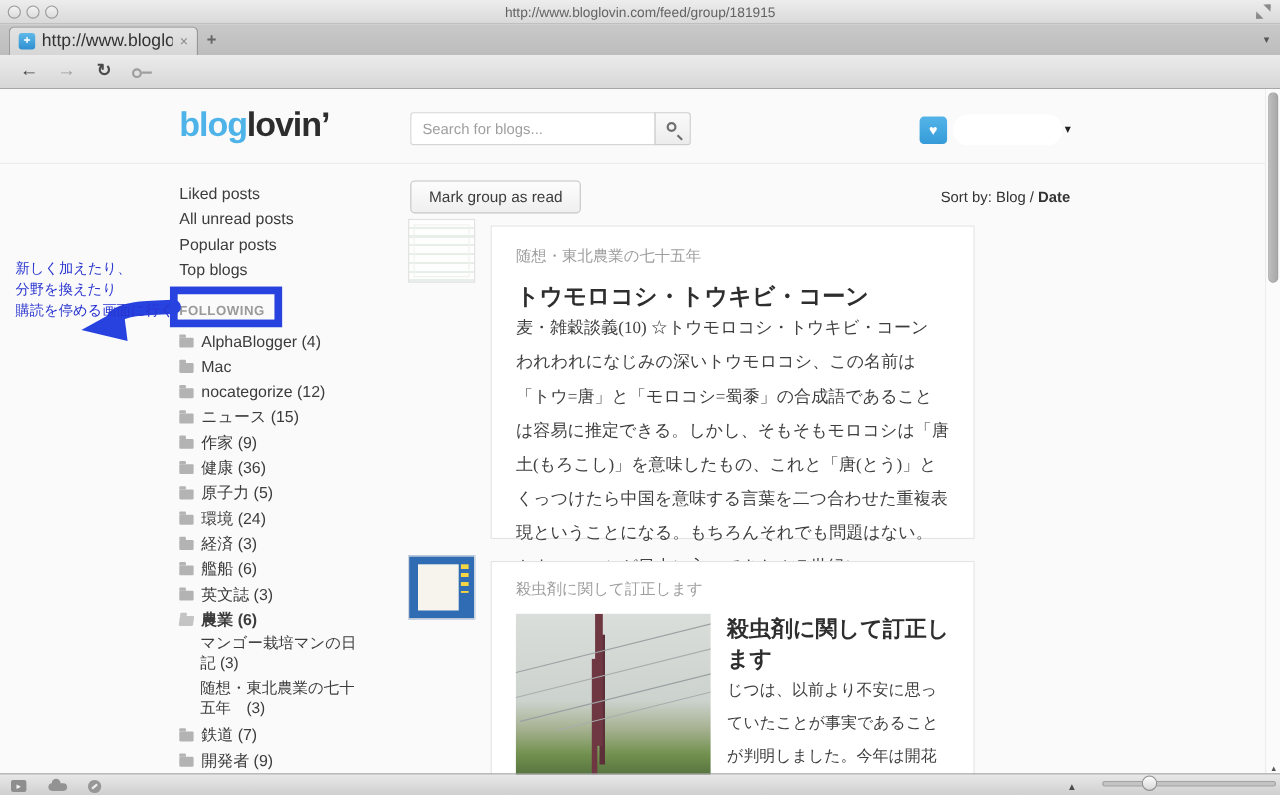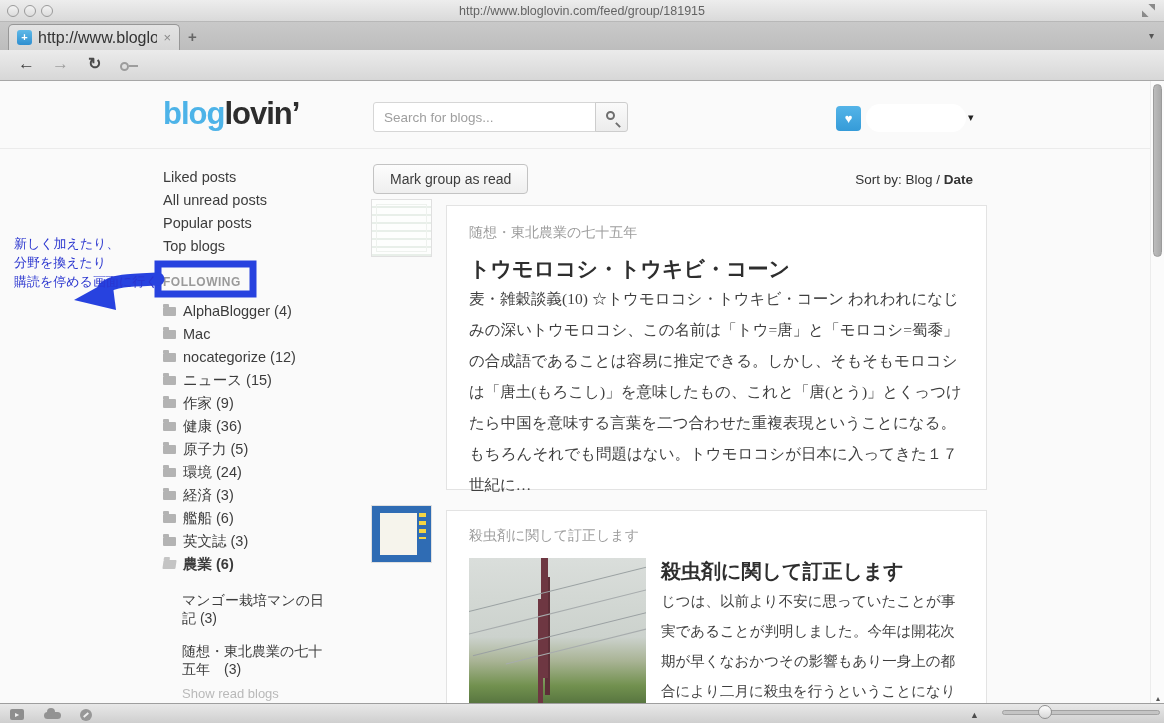--- a/index.html
+++ b/index.html
@@ -89,21 +89,21 @@
   .sidebar { position:absolute; left:163px; top:85px; width:200px; font-size:14.5px; color:#3c3c3c; }
   .side-link { line-height:23px; cursor:pointer; }
   .following-lbl { margin-top:13px; margin-bottom:6px; font-size:12px; font-weight:bold;
     color:#9a9a9a; letter-spacing:.5px; line-height:23px; }
   .folder-row { line-height:23px; display:flex; align-items:center; cursor:pointer; }
   .folder-ic { width:13px; height:9px; background:#b3b3b3; border-radius:1px; position:relative; margin-right:7px; flex:none; }
   .folder-ic::before { content:""; position:absolute; top:-3px; left:0; width:6px; height:3px; background:#b3b3b3; border-radius:1px 1px 0 0; }
   .folder-ic.open { background:#c4c4c4; transform:skewX(-8deg); }
   .folder-ic.open::before { background:#c4c4c4; }
   .folder-row.bold { font-weight:bold; }
-  .sub-item { padding-left:19px; width:170px; font-size:14px; line-height:17.5px; margin:16px 0 6px; cursor:pointer; }
+  .sub-item { padding-left:19px; width:170px; font-size:14px; line-height:17.5px; margin:0 0 6px; cursor:pointer; }
   .show-read { padding-left:19px; font-size:13px; color:#b9b9b9; line-height:20px; cursor:pointer; }
 
   
   .anno-svg { position:absolute; left:0; top:0; width:1164px; height:723px; z-index:60; pointer-events:none; }
   .anno-text { position:absolute; left:14px; top:234px; z-index:60; font-size:13px; line-height:19px;
     color:#2a35cf; pointer-events:none; }
 
   
   .mark-read-btn { position:absolute; left:373px; top:83px; height:30px; padding:0 16px;
     font-size:14px; color:#3d3d3d; background:linear-gradient(#fdfdfd,#efefef);
@@ -113,21 +113,21 @@
 
   .thumb { position:absolute; width:61px; height:58px; background:#fff; border:1px solid #e0e0e0; }
   .thumb1 { left:371px; top:118px; background:
     repeating-linear-gradient(#fdfefd 0 6px, #e8efe9 6px 8px); }
   .thumb1::before { content:""; position:absolute; inset:4px; border:1px solid #eef2ee; }
   .thumb2 { left:371px; top:424px; background:#2f6cb4; }
   .thumb2::before { content:""; position:absolute; left:8px; top:7px; right:14px; bottom:7px; background:#f6f4ec; }
   .thumb2::after { content:""; position:absolute; right:5px; top:7px; width:7px; height:26px;
     background:repeating-linear-gradient(#f4d544 0 4px, #2f6cb4 4px 8px); }
 
-  .card { position:absolute; left:446px; width:541px; background:#fff; border:1px solid #e3e3e3; }
+  .card { position:absolute; left:446px; width:440px; background:#fff; border:1px solid #e3e3e3; }
   .card1 { top:124px; height:285px; padding:18px 22px; }
   .card2 { top:429px; height:214px; padding:16px 22px; }
   .card-blog { font-size:14px; color:#9d9d9d; margin-bottom:13px; }
   .card-title { font-family:"Liberation Serif", serif; font-weight:bold; font-size:21px; color:#2e2e2e; }
   .card-body { font-family:"Liberation Serif", serif; font-size:15.5px; color:#3f3f3f; line-height:31px; }
   .card-foot { margin-top:10px; font-size:13px; color:#a5a5a5; display:flex; gap:20px; align-items:center; }
   .card-foot .heart { font-size:12px; margin-right:3px; }
 
   .p2-row { display:flex; gap:15px; }
   .p2-photo { width:177px; height:152px; flex:none; position:relative; overflow:hidden;
@@ -270,21 +270,20 @@
           <span class="folder-ic"></span>
           <span>英文誌 (3)</span>
         </div>
 
       <div class="folder-row bold">
           <span class="folder-ic open"></span>
           <span>農業 (6)</span>
         </div>
       <div class="sub-item">マンゴー栽培マンの日記 (3)</div>
       <div class="sub-item">随想・東北農業の七十五年　(3)</div>
-      <div class="show-read">Show read blogs</div>
 
       <div class="folder-row">
           <span class="folder-ic"></span>
           <span>鉄道 (7)</span>
         </div>
       <div class="folder-row">
           <span class="folder-ic"></span>
           <span>開発者 (9)</span>
         </div>
     </div>

